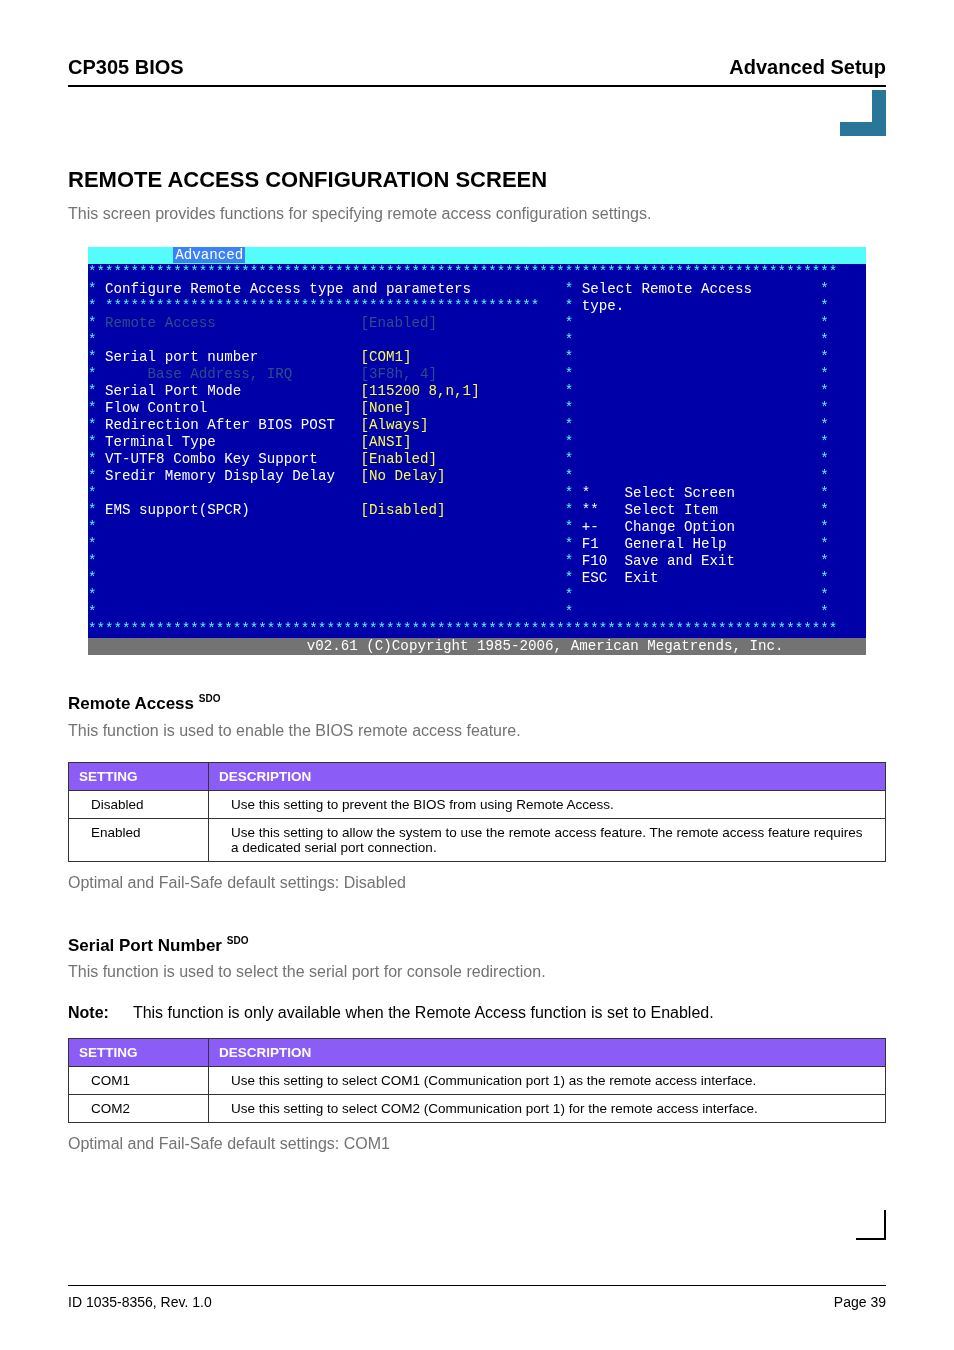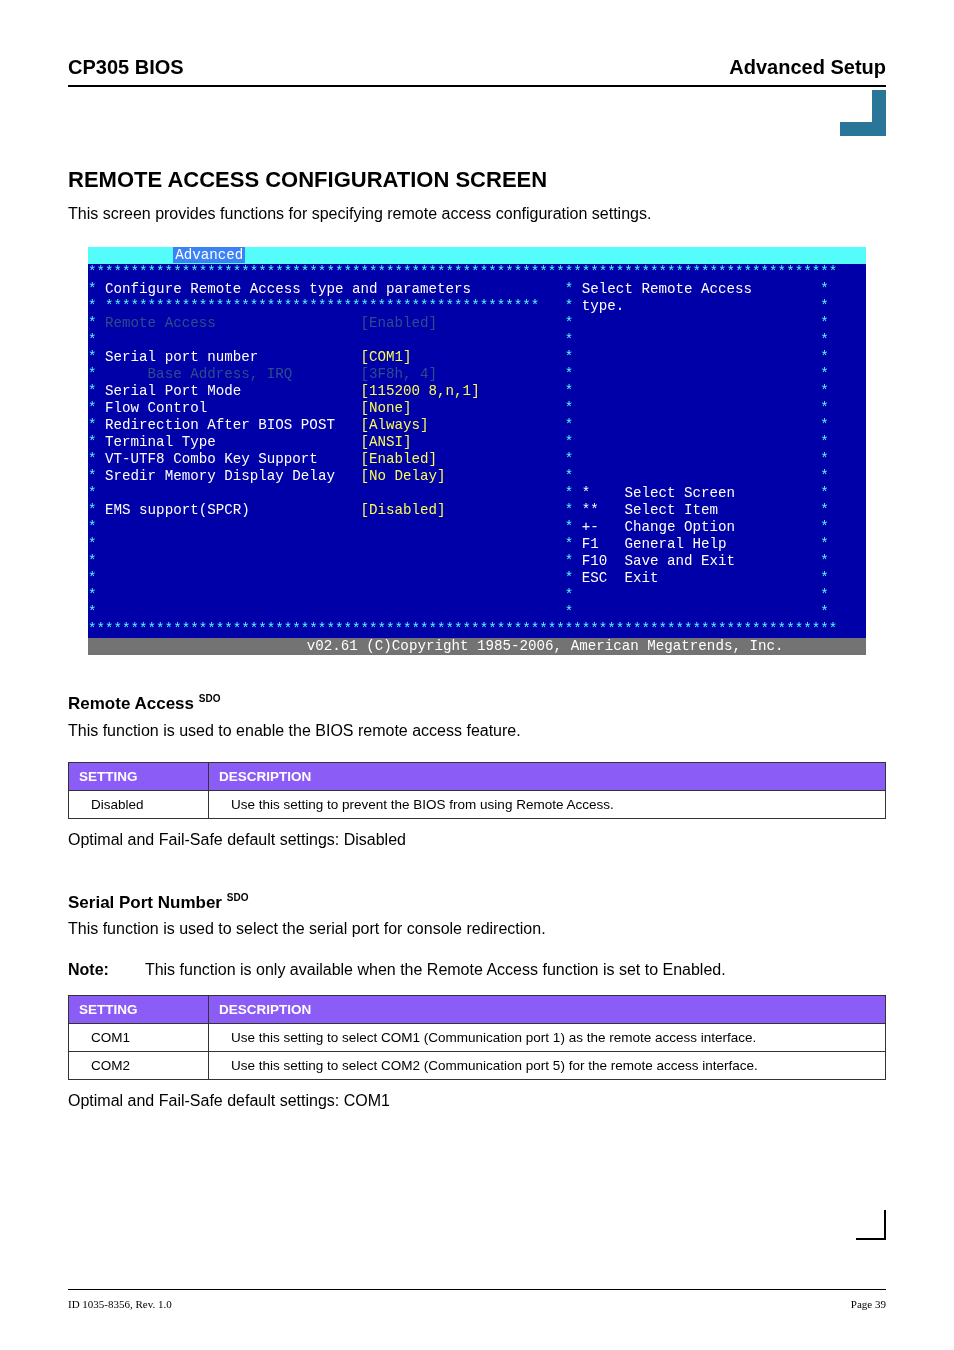--- a/index.html
+++ b/index.html
@@ -49,21 +49,21 @@
   h2.section-title {
     font-size: 22px;
     font-family: Arial, Helvetica, sans-serif;
     font-weight: bold;
     margin-top: 80px;
     margin-bottom: 10px;
   }
   .body-text {
     font-size: 16px;
     line-height: 1.4;
-    color: #000000;
+    color: #737373;
     margin-bottom: 14px;
   }
 
   
   .bios {
     font-family: "Courier New", monospace;
     font-size: 14.2px;
     line-height: 17px;
     background: #0000a8;
     color: #fff;
@@ -121,37 +121,36 @@
   }
   table.settings td {
     border: 1px solid #333;
     padding: 6px 22px;
     vertical-align: top;
   }
   table.settings th.col-set, table.settings td.col-set { width: 140px; }
 
   .note-row {
     display: flex;
-    gap: 36px;
+    gap: 24px;
     font-size: 16px;
     margin: 6px 0 10px 0;
   }
   .note-row .label { font-weight: bold; }
 
   .footer-hr {
     border: none;
     border-top: 1.5px solid #000;
     margin-top: auto;
   }
   .footer-row {
     display: flex;
     justify-content: space-between;
-    font-size: 11px;
+    font-size: 14px;
     padding-top: 8px;
-    font-family: Liberation Serif, serif;
   }
   .bottom-corner {
     position: absolute;
     right: 68px;
     bottom: 110px;
     width: 30px;
     height: 30px;
   }
   .bottom-corner::before,
   .bottom-corner::after {
@@ -211,20 +210,24 @@
       <tr>
         <th class="col-set">SETTING</th>
         <th>DESCRIPTION</th>
       </tr>
     </thead>
     <tbody id="ra-body">
         <tr>
           <td class="col-set">Disabled</td>
           <td>Use this setting to prevent the BIOS from using Remote Access.</td>
         </tr>
+        <tr>
+          <td class="col-set">Enabled</td>
+          <td>Use this setting to allow the system to use the remote access feature. The remote access feature requires a dedicated serial port connection.</td>
+        </tr>
       </tbody>
   </table>
   <p class="body-text">Optimal and Fail-Safe default settings: Disabled</p>
 
   <h3 class="subhead">
     <span>Serial Port Number</span>
     <span class="sdo">SDO</span>
   </h3>
   <p class="body-text">This function is used to select the serial port for console redirection.</p>
   <div class="note-row">
@@ -239,21 +242,21 @@
         <th>DESCRIPTION</th>
       </tr>
     </thead>
     <tbody id="sp-body">
         <tr>
           <td class="col-set">COM1</td>
           <td>Use this setting to select COM1 (Communication port 1) as the remote access interface.</td>
         </tr>
         <tr>
           <td class="col-set">COM2</td>
-          <td>Use this setting to select COM2 (Communication port 5) for the remote access interface.</td>
+          <td>Use this setting to select COM2 (Communication port 1) for the remote access interface.</td>
         </tr>
       </tbody>
   </table>
   <p class="body-text">Optimal and Fail-Safe default settings: COM1</p>
 
   <div class="bottom-corner"></div>
 
   <hr class="footer-hr">
   <div class="footer-row">
     <span>ID 1035-8356, Rev. 1.0</span>

